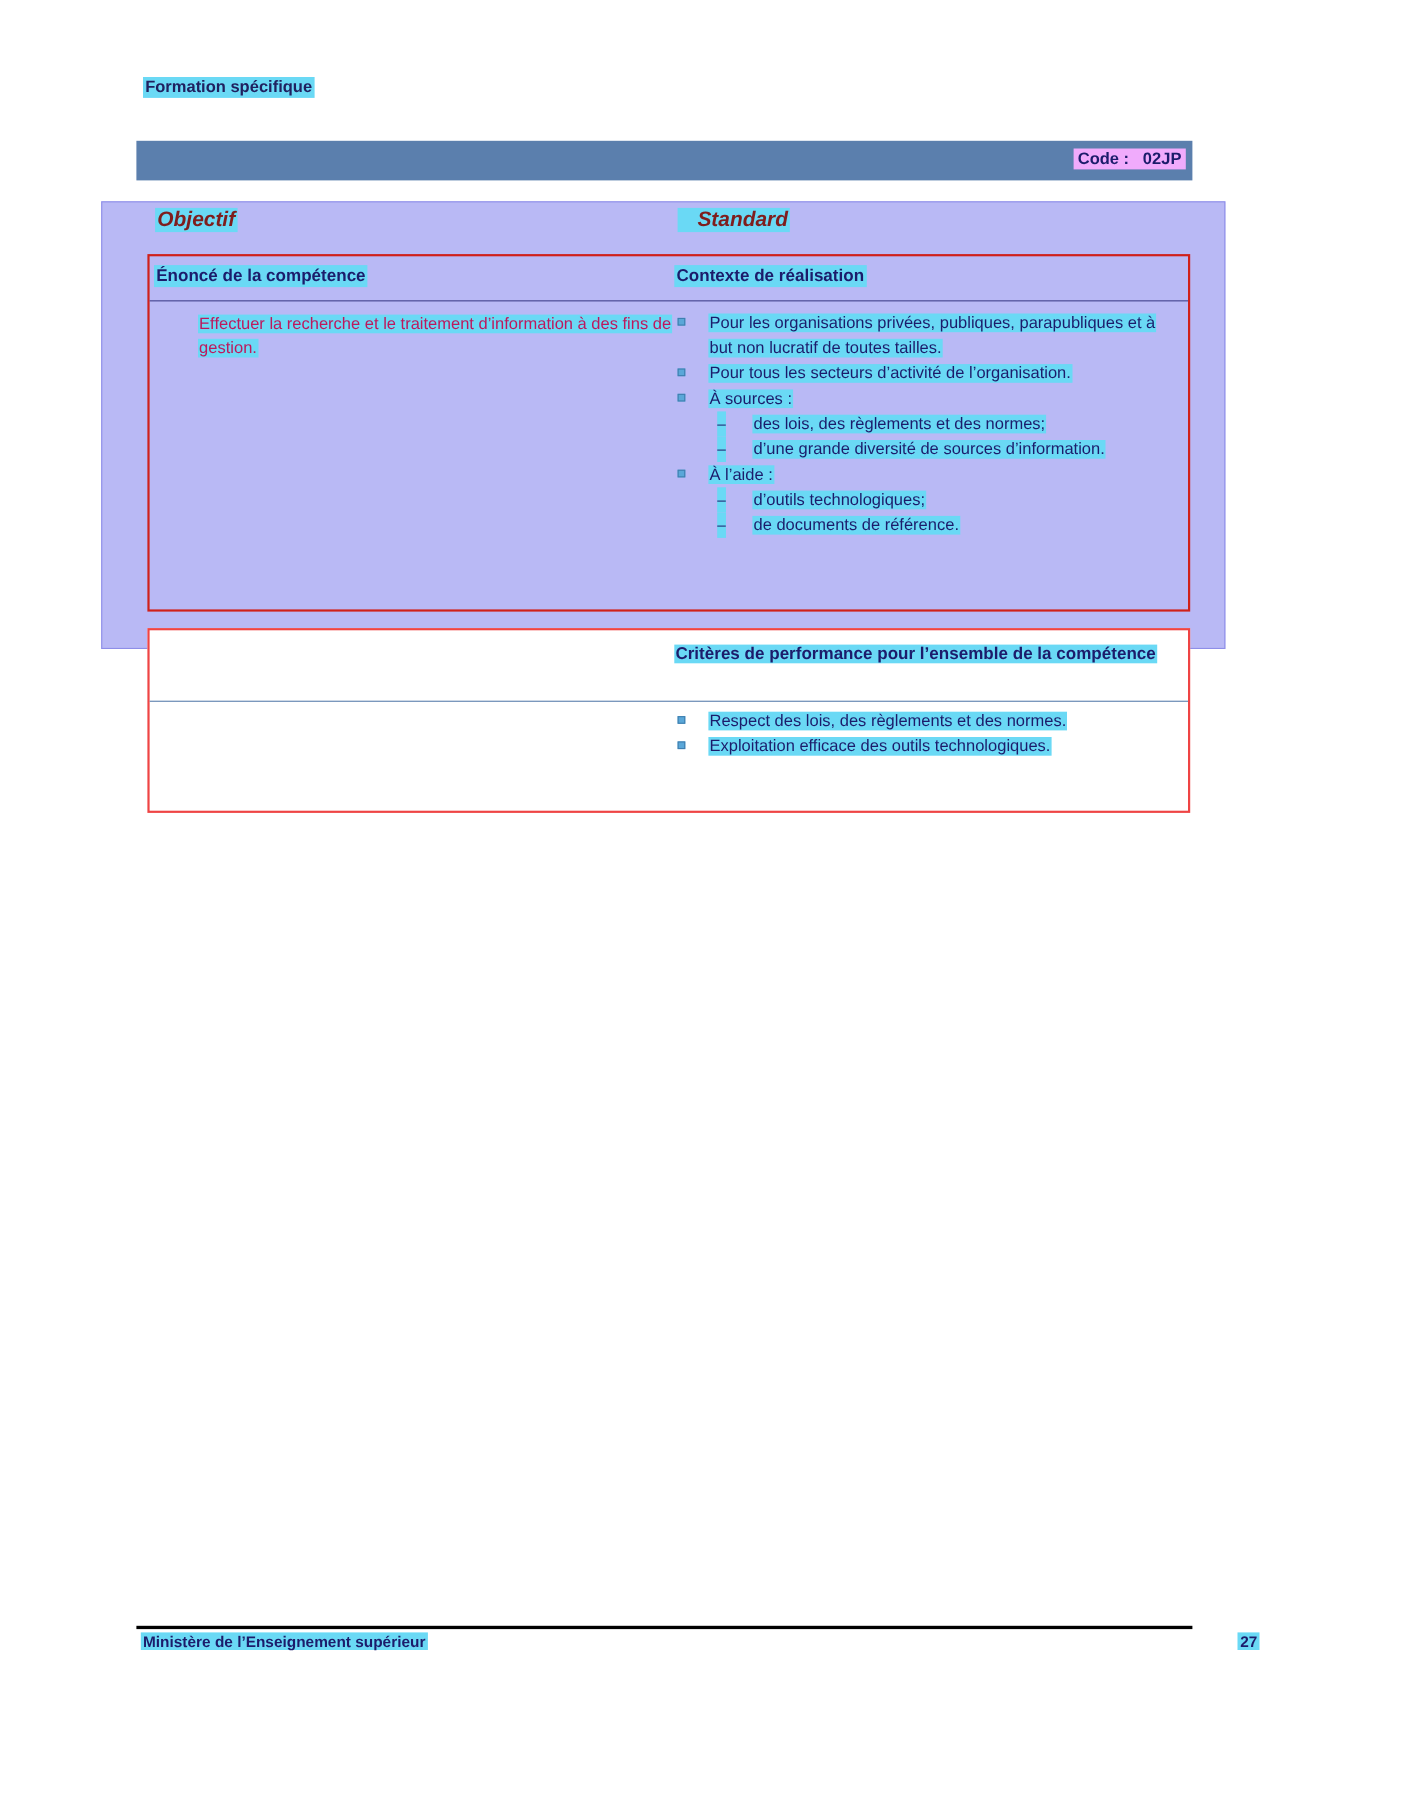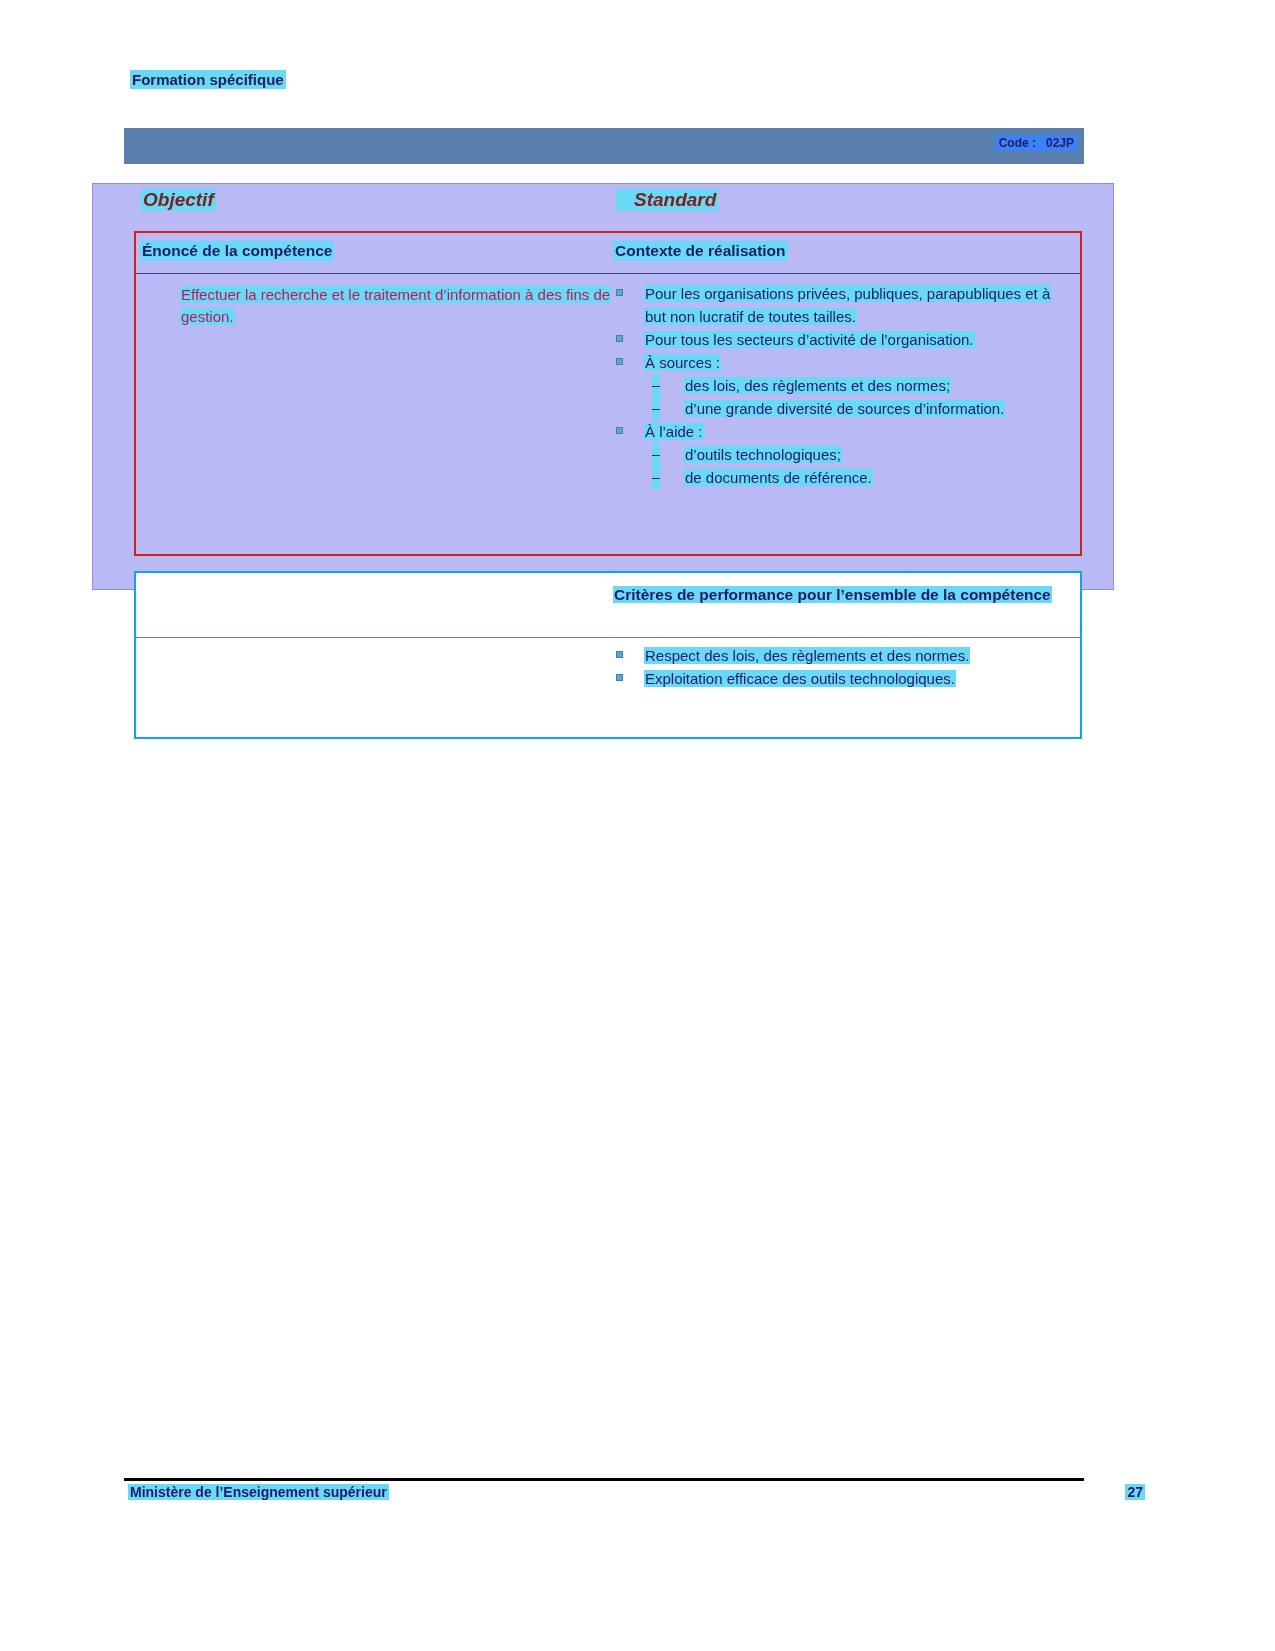--- a/index.html
+++ b/index.html
@@ -38,24 +38,24 @@
     left: 124px;
     top: 128px;
     width: 960px;
     height: 36px;
     background: #5b7fad;
   }
   .code-text {
     position: absolute;
     right: 6px;
     top: 7px;
-    font-size: 12px;
-    font-weight: bold;
-    color: #1c1c6b;
-    background: #3b82f6;
+    font-size: 15px;
+    font-weight: bold;
+    color: #1c1c6b;
+    background: #f0abfc;
     padding: 1px 4px;
     white-space: pre;
     text-align: center;
   }
 
   
   .band {
     position: absolute;
     left: 92px;
     top: 183px;
@@ -182,21 +182,21 @@
     -webkit-box-decoration-break: clone;
   }
 
   
   .crit-table {
     position: absolute;
     left: 134px;
     top: 571px;
     width: 948px;
     height: 168px;
-    border: 2px solid #0ea5e9;
+    border: 2px solid #ef4444;
     box-sizing: border-box;
     background: #ffffff;
   }
   .crit-head {
     position: relative;
     height: 64px;
     border-bottom: 1px solid #5b7fad;
   }
   .crit-head .title {
     position: absolute;

